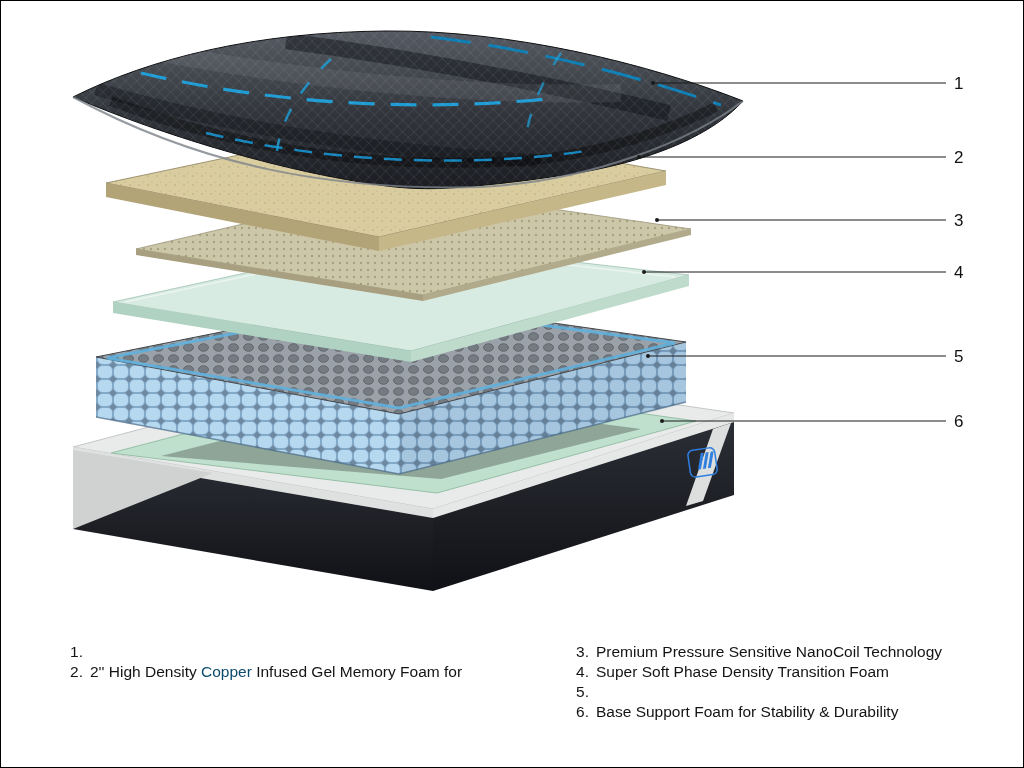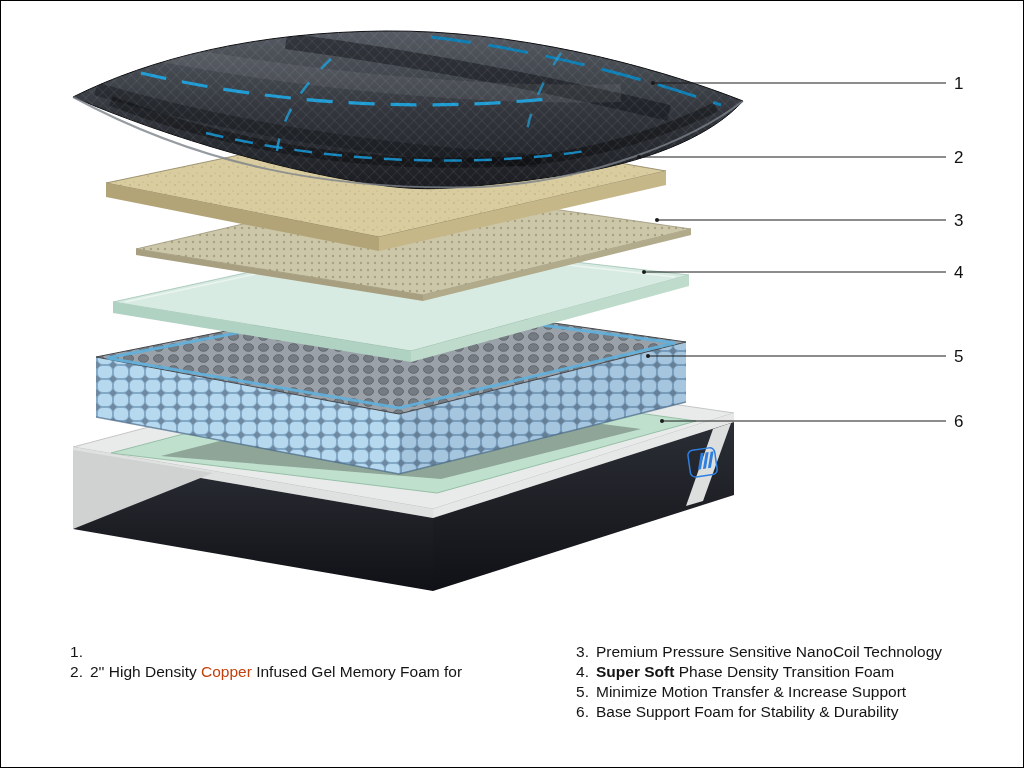--- a/index.html
+++ b/index.html
@@ -12,22 +12,22 @@
     font-family:"Liberation Sans", sans-serif;
     overflow:hidden;
   }
   .diagram-svg{position:absolute;left:0;top:0;}
   .legend{position:absolute;top:641px;color:#141414;font-size:15.5px;line-height:20px;}
   .legend.left{left:60px;width:500px;}
   .legend.right{left:566px;width:440px;}
   .lg-item{display:flex;gap:7px;}
   .lg-num{flex:0 0 22px;width:22px;text-align:right;}
   .lg-text{flex:1;}
-  .copper{color:#c2410c;}
-  .bold{font-weight:bold;text-align:center;}
+  .copper{color:#0c4a6e;}
+  .bold{font-weight:normal;text-align:center;}
   .callout-num{font-size:17px;fill:#111;font-family:"Liberation Sans",sans-serif;}
 </style>
 </head>
 <body>
 
 <div class="page">
 
   <svg class="diagram-svg" width="1024" height="628" viewBox="0 0 1024 628">
     <defs>
       <linearGradient id="covG" x1="0" y1="0" x2="0" y2="1">
@@ -182,21 +182,20 @@
       <span class="lg-num">3.</span>
       <div class="lg-text">Premium Pressure Sensitive NanoCoil Technology</div>
     </div>
     <div class="lg-item">
       <span class="lg-num">4.</span>
       <div class="lg-text"><span class="bold">Super Soft</span><span> Phase Density Transition Foam</span></div>
     </div>
     <div class="lg-item">
       <span class="lg-num">5.</span>
       <div class="lg-text">
-        <div>Minimize Motion Transfer &amp; Increase Support</div>
       </div>
     </div>
     <div class="lg-item">
       <span class="lg-num">6.</span>
       <div class="lg-text">Base Support Foam for Stability &amp; Durability</div>
     </div>
   </div>
 
 </div>
 

